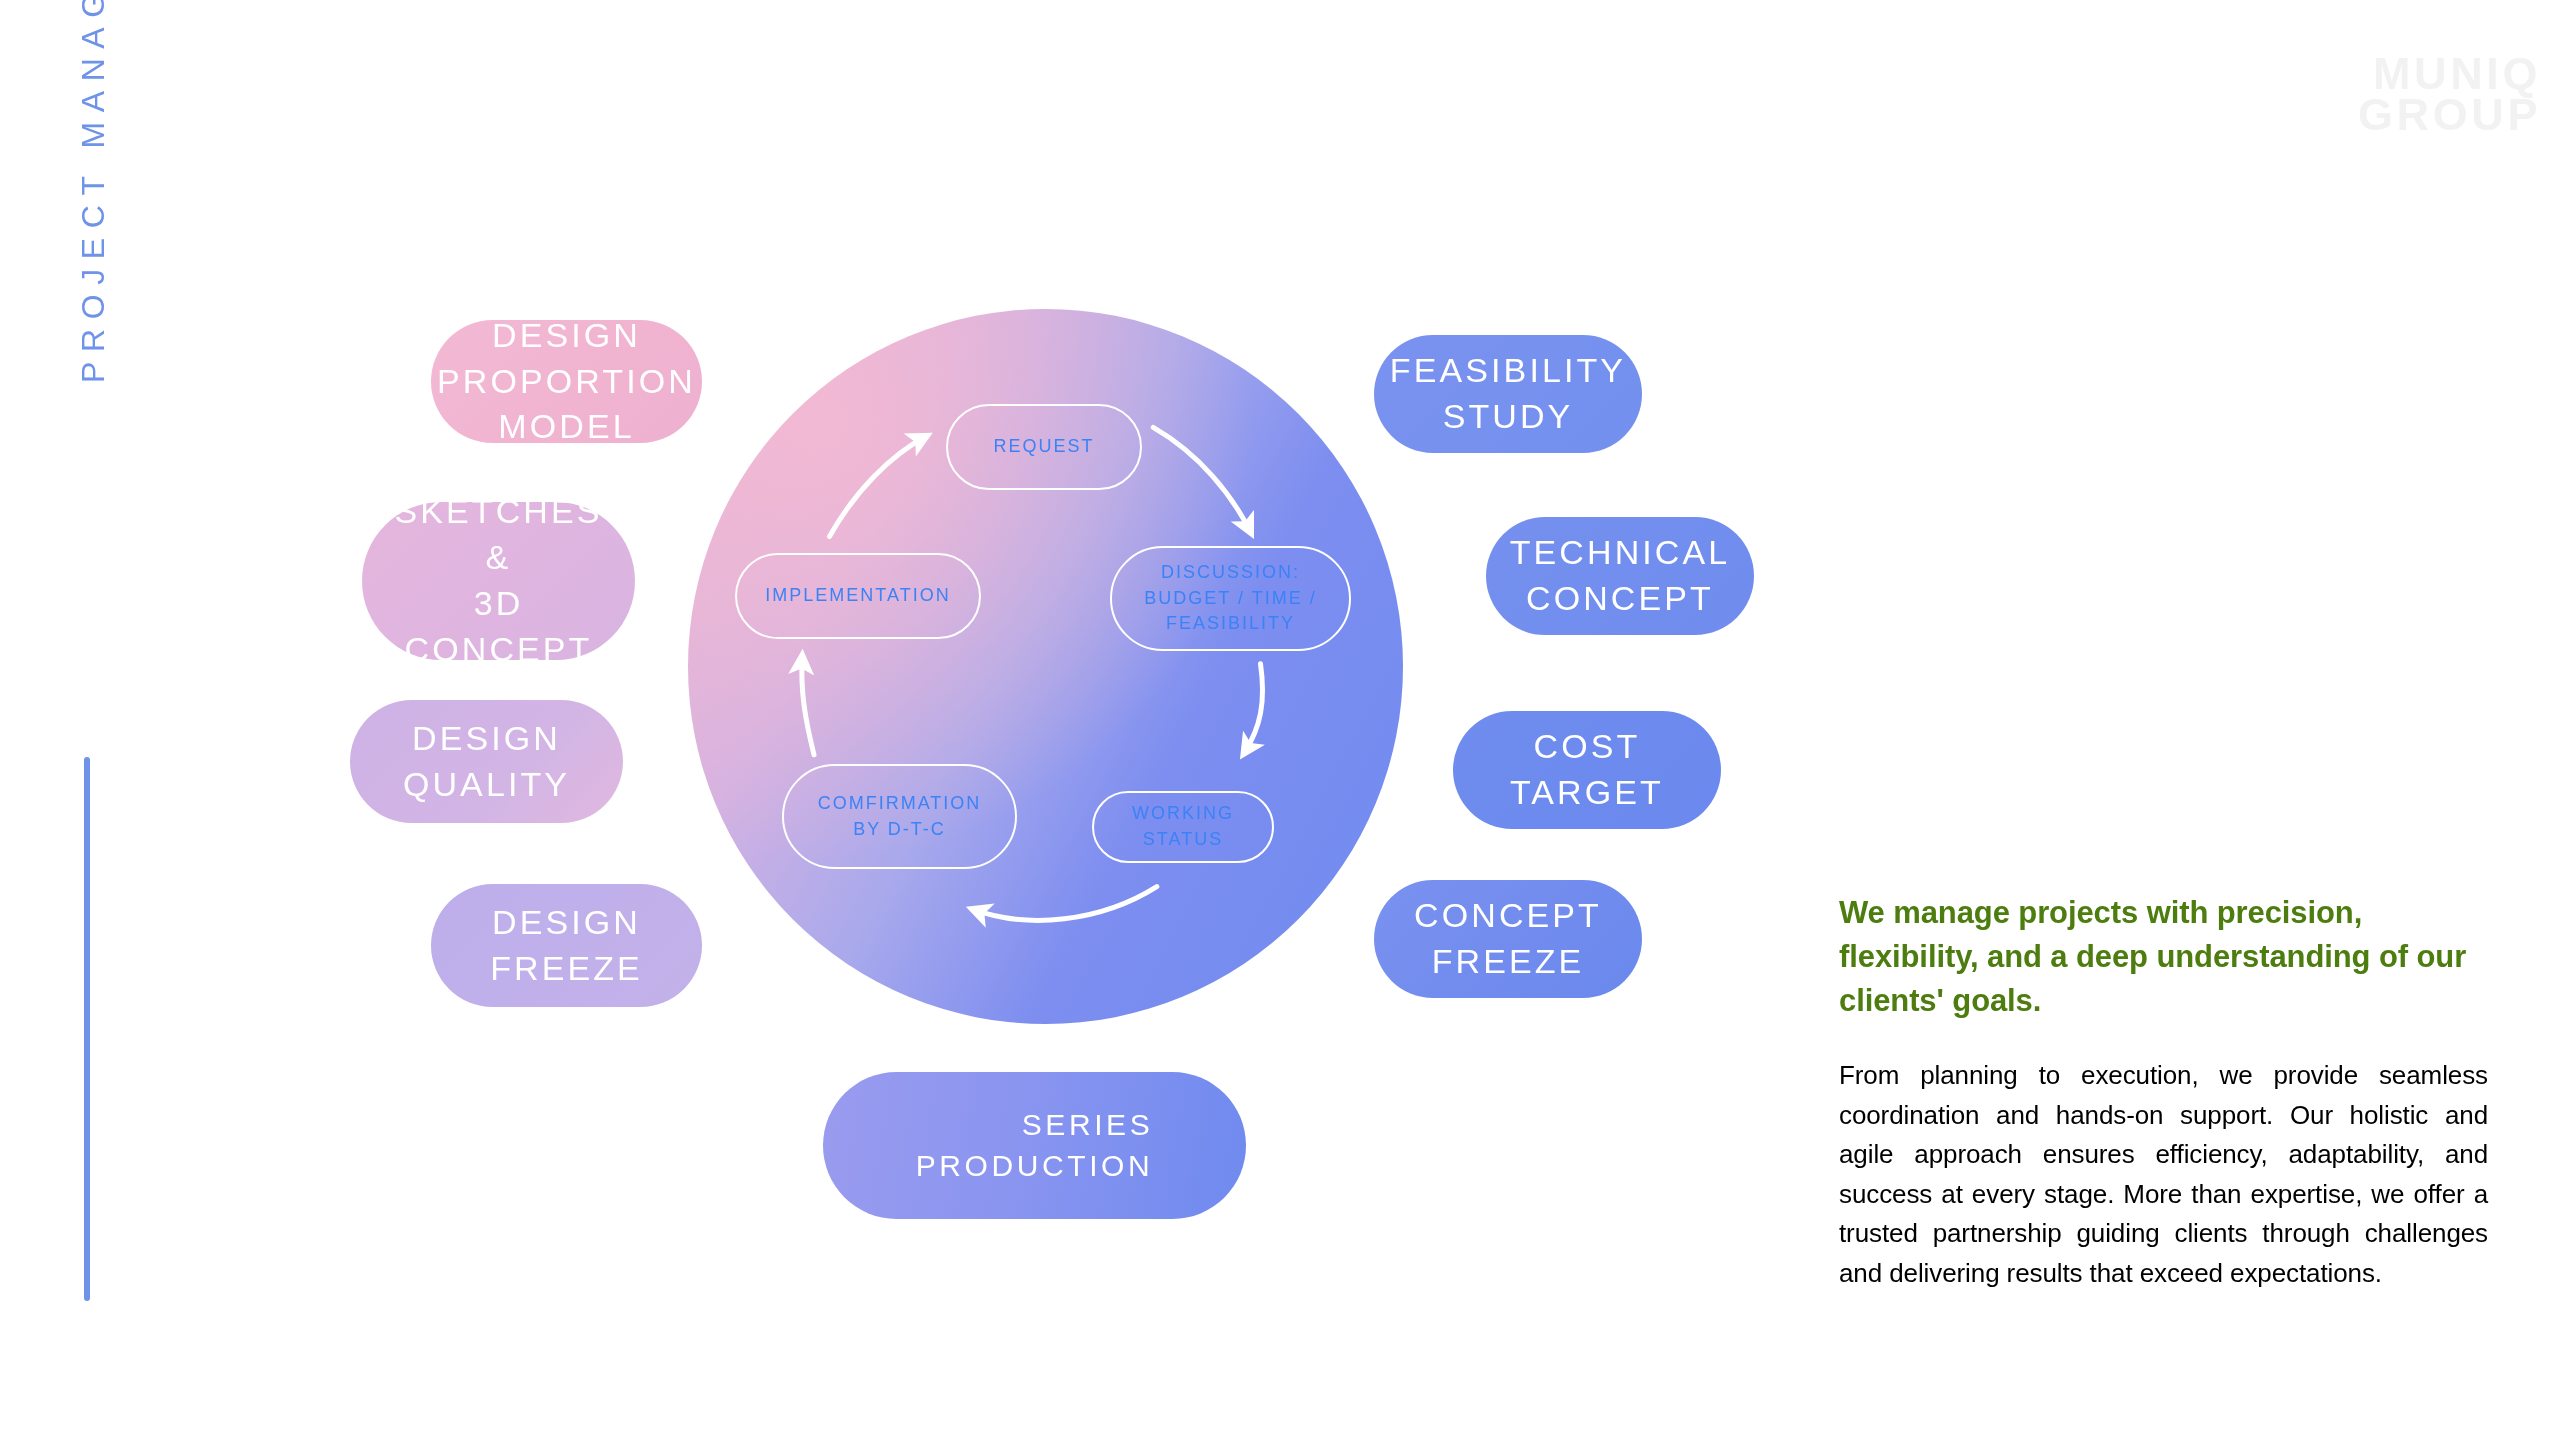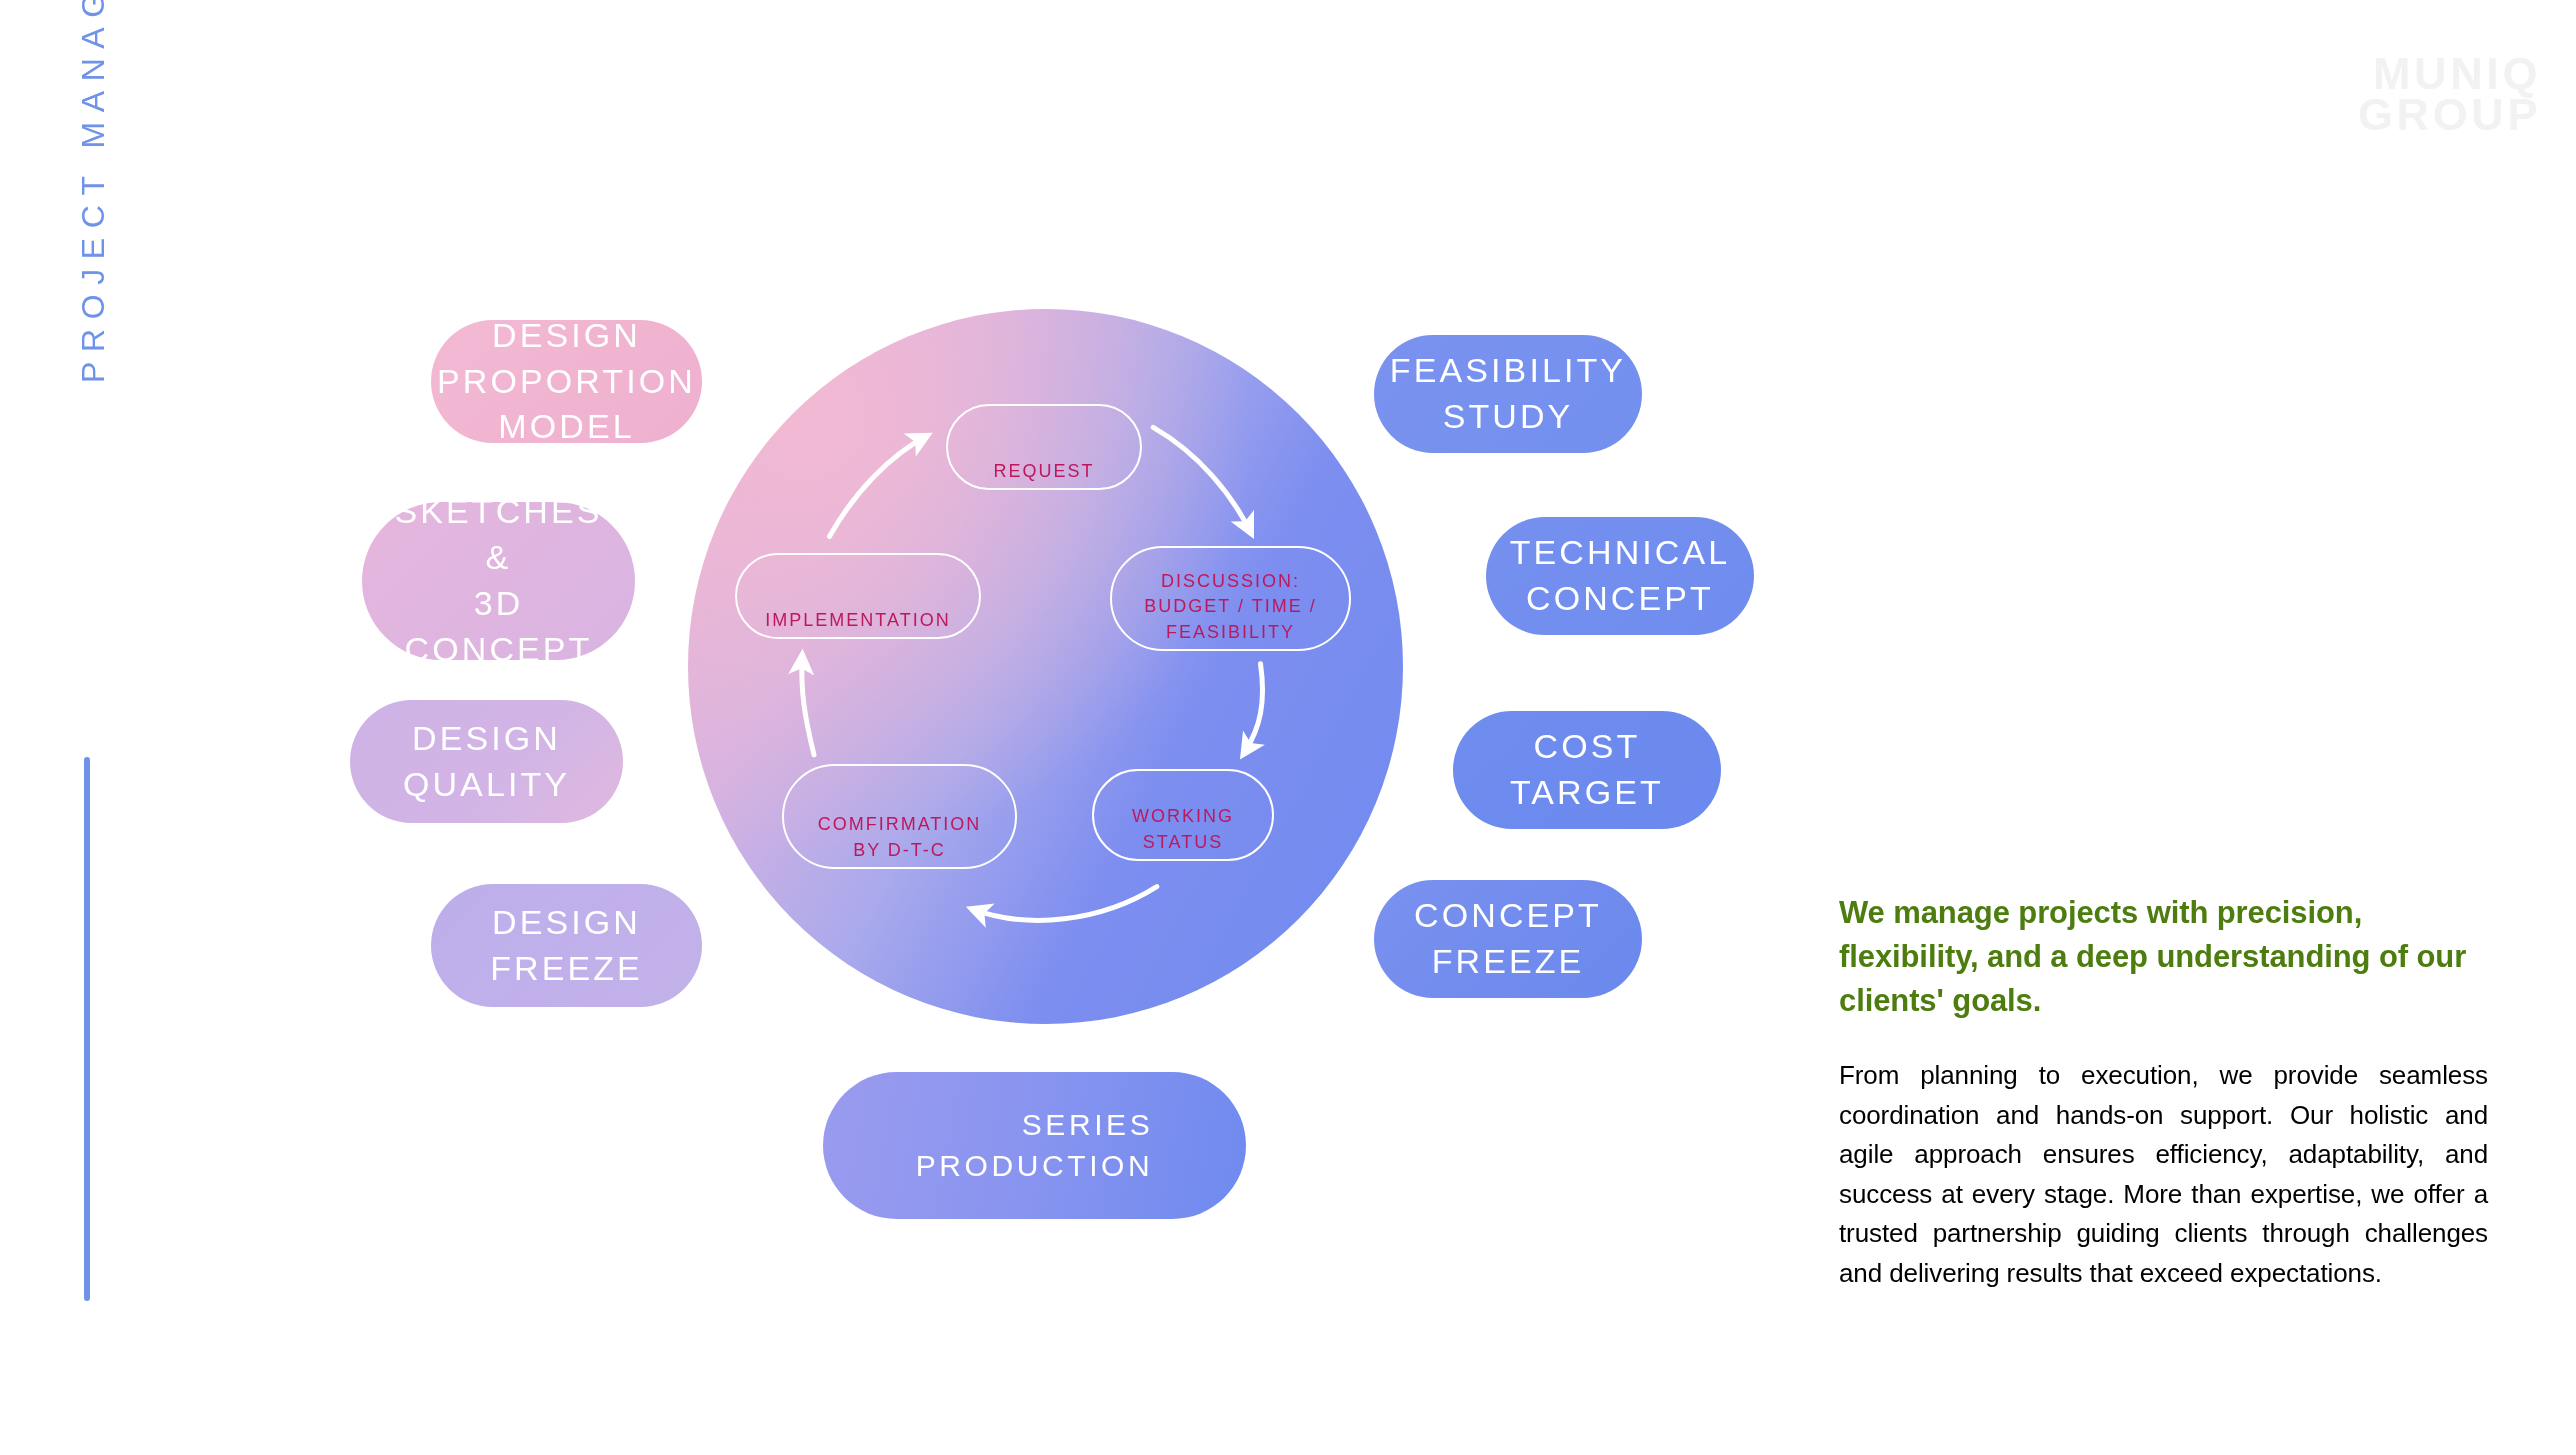--- a/index.html
+++ b/index.html
@@ -83,35 +83,35 @@
     background:
       radial-gradient(circle at 18% 16%, #f2b9d3 0%, rgba(242,185,211,0) 52%),
       linear-gradient(118deg, #eeb6d2 0%, #d3b2e2 26%, #a9a9ec 46%, #7d8ef0 66%, #6f8aef 100%);
   }
 
   
   .node {
     position: absolute;
     border: 2.7px solid #ffffff;
     border-radius: 64px;
-    color: #be185d;
+    color: #3b82f6;
     display: flex;
-    align-items: flex-end;
+    align-items: center;
     justify-content: center;
     text-align: center;
     letter-spacing: 2px;
     font-size: 18px;
     line-height: 1.42;
     font-weight: 500;
     box-sizing: border-box;
     padding: 3.6px 9px;
   }
   #node-request        { left: 946px; top: 404px; width: 196px; height: 86px; }
   #node-discussion     { left: 1110px; top: 546px; width: 241px; height: 105px; }
-  #node-working        { left: 1092px; top: 769px; width: 182px; height: 92px; }
+  #node-working        { left: 1092px; top: 791px; width: 182px; height: 72px; }
   #node-confirmation   { left:  782px; top: 764px; width: 235px; height: 105px; }
   #node-implementation { left:  735px; top: 553px; width: 246px; height: 86px; }
 
   
   #arrows {
     position: absolute;
     left: 0;
     top: 0;
     width: 1819px;
     height: 1455px;

